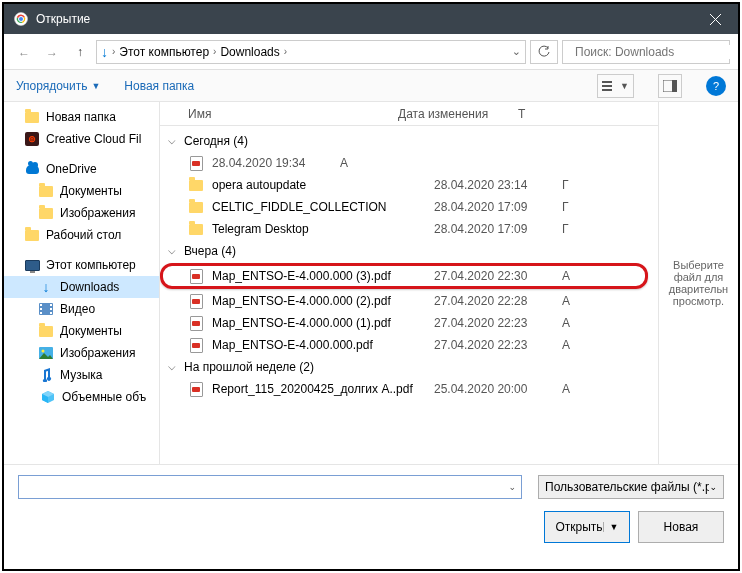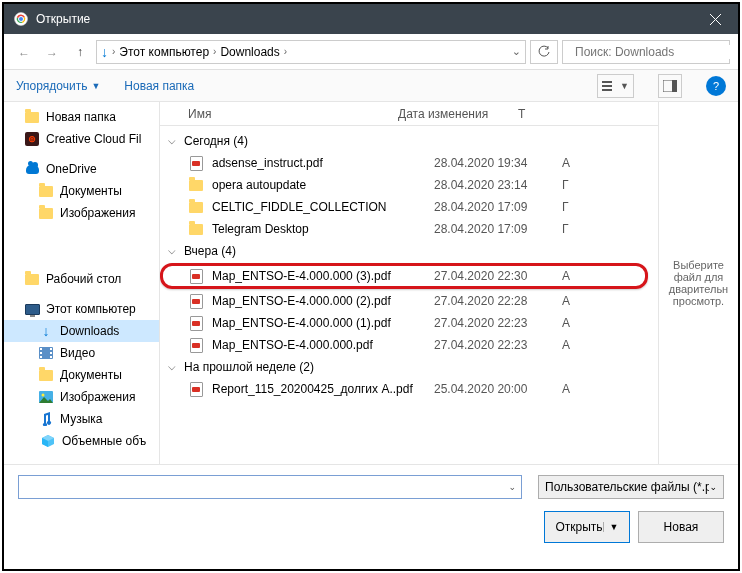--- a/index.html
+++ b/index.html
@@ -171,21 +171,21 @@
             <div class="folder"></div>
           </div>
           <span>Документы</span>
         </div>
         <div class="titem" style="padding-left: 34px;">
           <div class="ticonimg">
             <div class="folder"></div>
           </div>
           <span>Изображения</span>
         </div>
-        <div class="titem" style=" margin-top: 44px;">
+        <div class="titem" style="">
           <div class="ticonimg">
             <div class="folder"></div>
           </div>
           <span>Рабочий стол</span>
         </div>
         <div style="height: 8px;"></div>
         <div class="titem" style="padding-left: 20px;">
           <div class="ticonimg">
             <div class="monitor"></div>
           </div>
@@ -255,21 +255,20 @@
       </div>
       <div class="flist" id="flist">
           <div class="group">
             <span class="gchev">⌵</span>
             <span>Сегодня (4)</span>
           </div>
           <div class="grow">
             <div class="ficon">
               <div class="pdf"></div>
             </div>
-            <div class="fname">adsense_instruct.pdf</div>
             <div class="fdate">28.04.2020 19:34</div>
             <div class="ftype">A</div>
           </div>
           <div class="grow">
             <div class="ficon">
               <div class="folder"></div>
             </div>
             <div class="fname">opera autoupdate</div>
             <div class="fdate">28.04.2020 23:14</div>
             <div class="ftype">Г</div>

